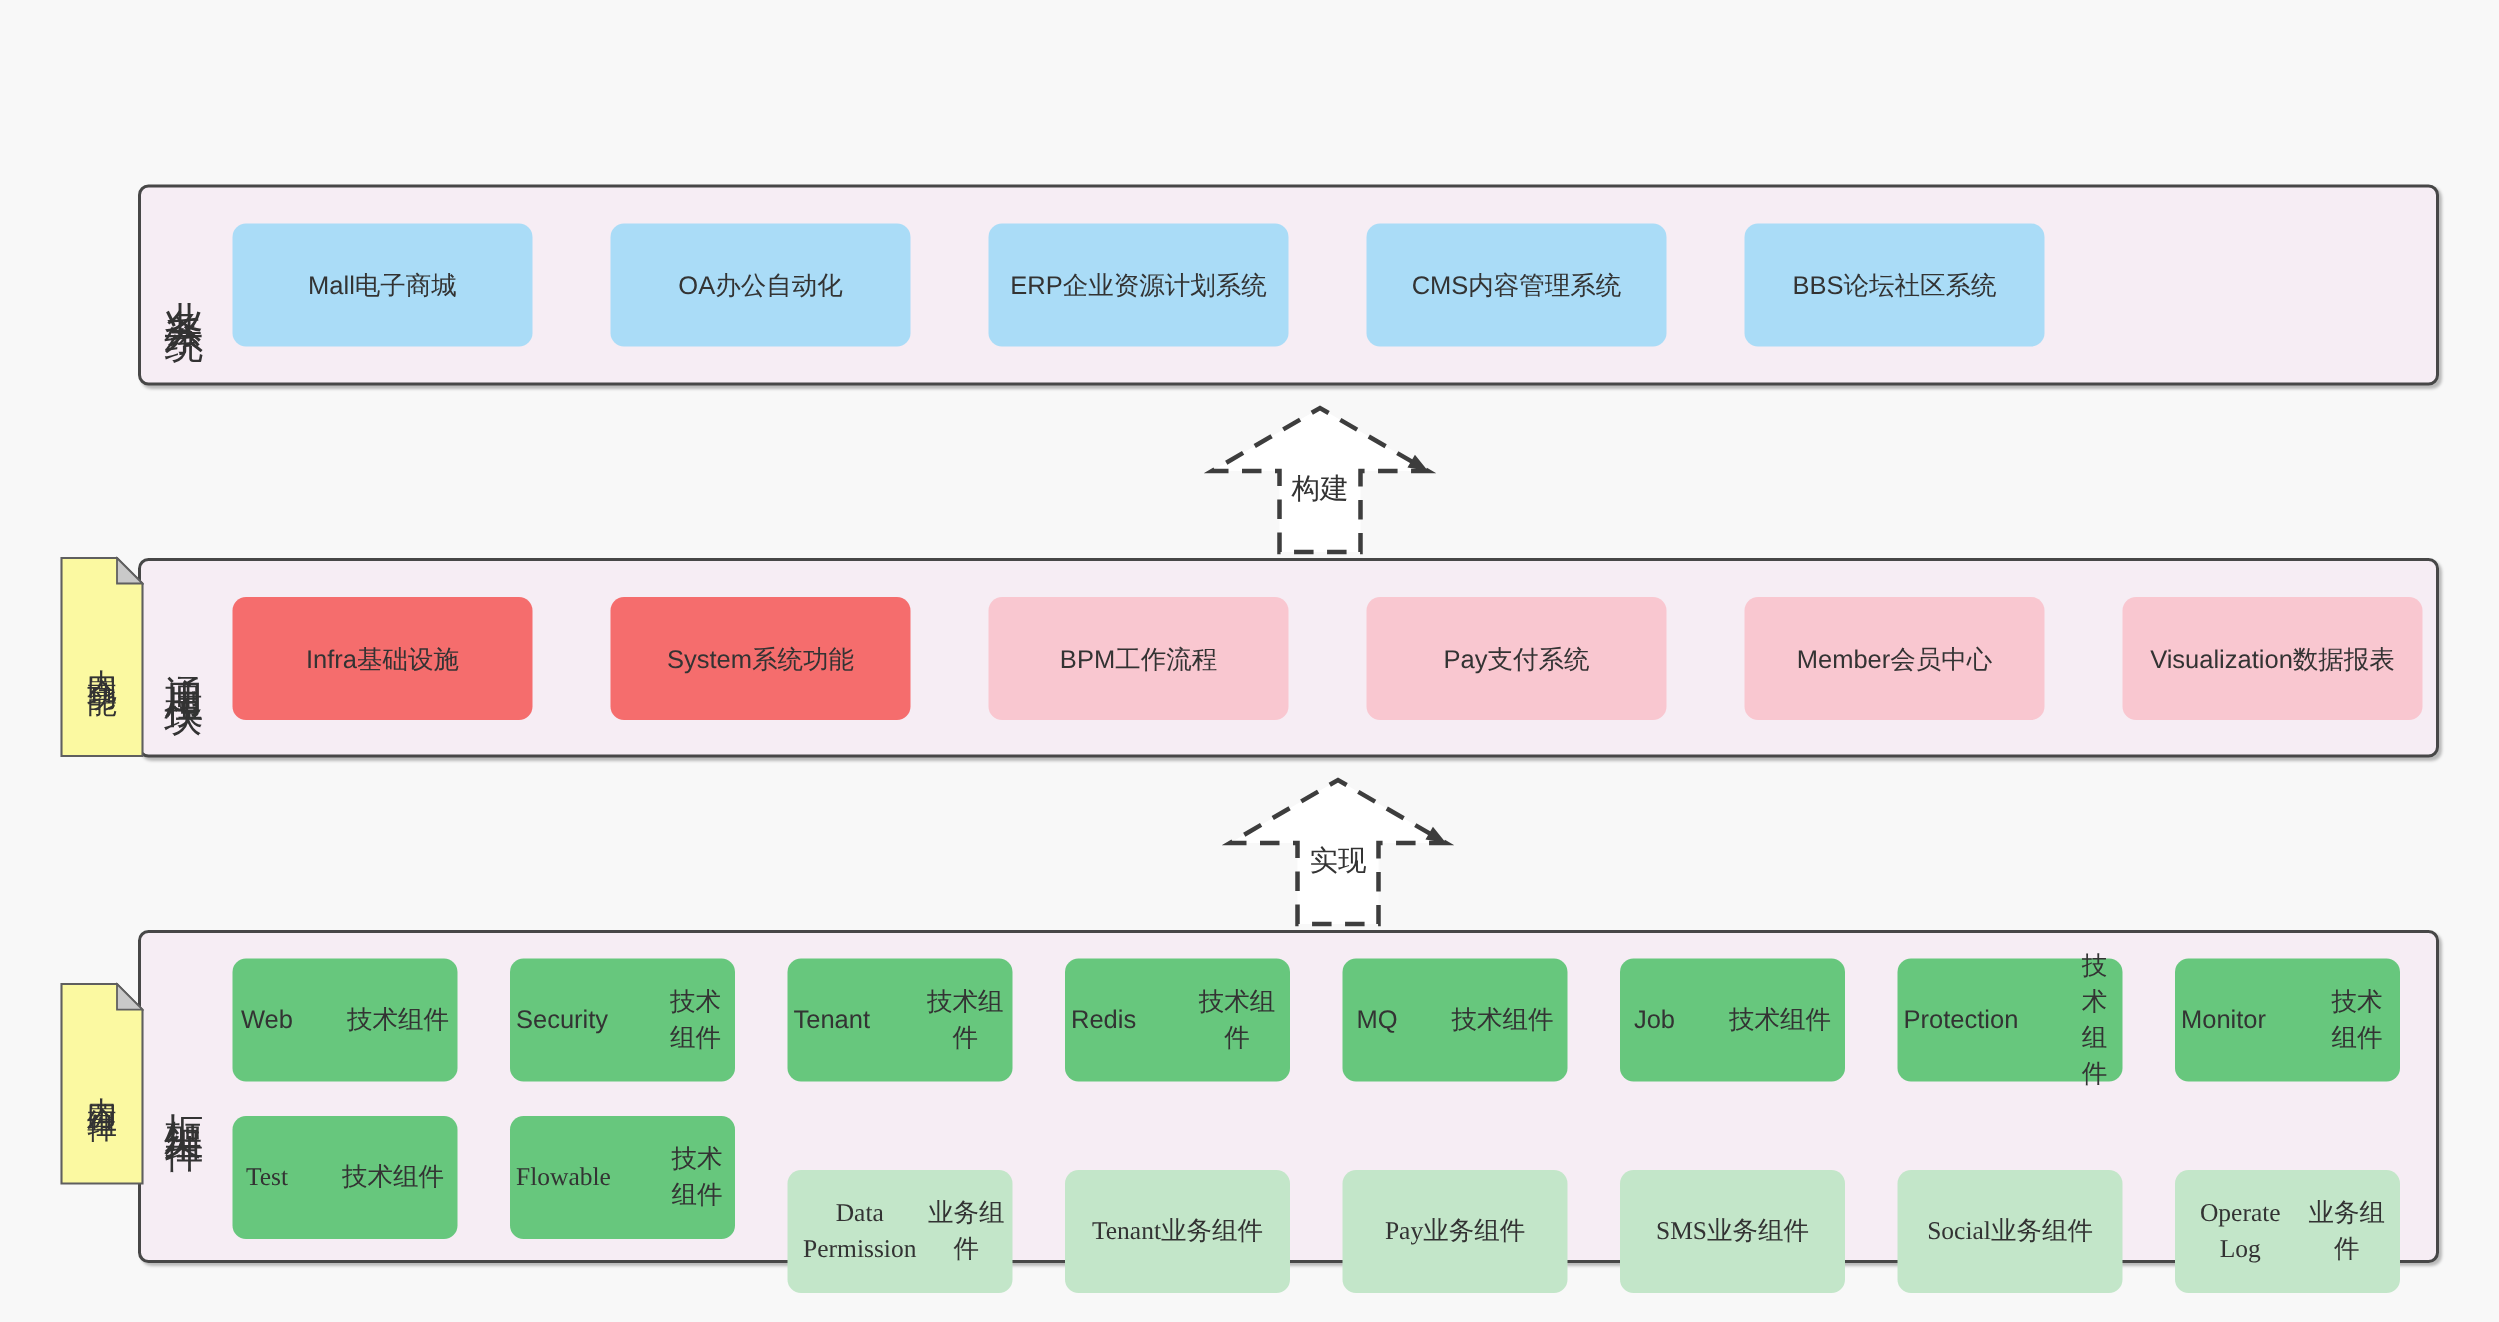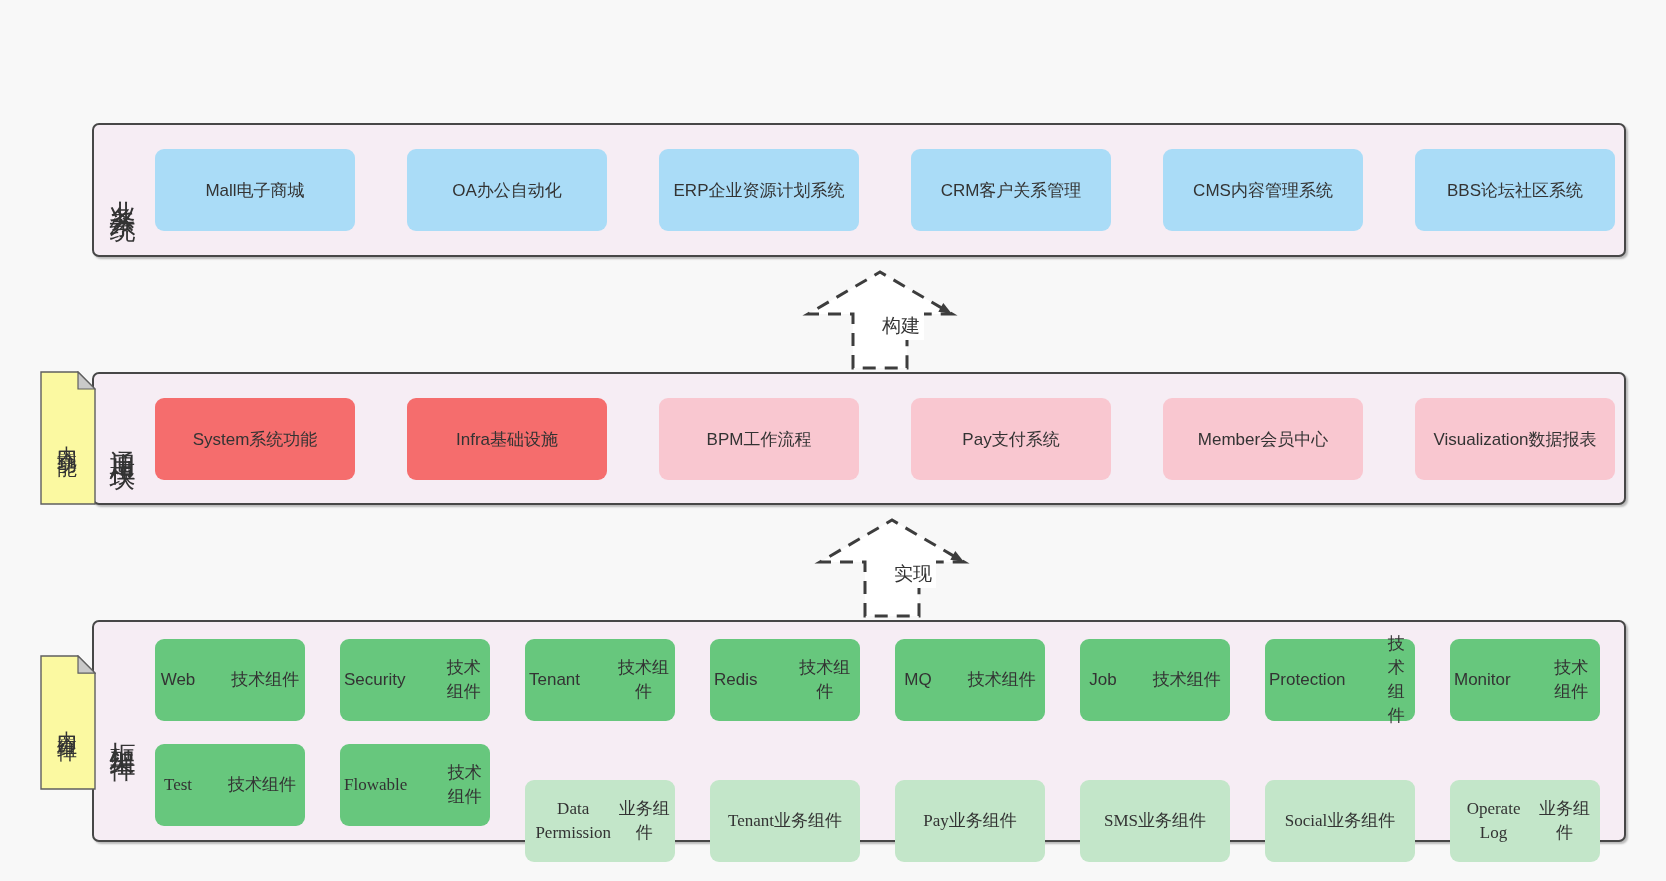--- a/index.html
+++ b/index.html
@@ -49,21 +49,21 @@
   .box--green-light{background:var(--green_light);margin-top:36px;}
 
   .arrow{position:absolute;width:160px;height:104px;}
   .arrow--1{left:800px;top:268px;}
   .arrow--2{left:812px;top:516px;}
   .arrow svg{position:absolute;inset:0;width:100%;height:100%;overflow:visible;}
   .arrow-shape{fill:#ffffff;stroke:var(--arrow_stroke);stroke-width:3;stroke-dasharray:13 9;}
   .arrow-head{fill:var(--arrow_stroke);stroke:none;}
   .arrow-label{
     position:absolute;left:50%;top:58px;transform:translate(-50%,-50%);
-    background:#ffffff;padding:1px 4px;font-size:19px;white-space:nowrap;color:var(--text);margin-left:21px;
+    background:#ffffff;padding:1px 4px;font-size:19px;white-space:nowrap;color:var(--text);
   }
 
   .sticky{position:absolute;left:40px;width:56px;height:134px;z-index:3;}
   .sticky--2{top:371px;}
   .sticky--3{top:655px;height:135px;}
   .sticky svg{position:absolute;inset:0;width:100%;height:100%;}
   .sticky-body{fill:var(--sticky_yellow);stroke:#5f5f5f;stroke-width:1.4;}
   .sticky-fold{fill:var(--sticky_fold);stroke:#5f5f5f;stroke-width:1.2;}
   .sticky-text{
     position:absolute;left:50%;top:50%;transform:translate(-50%,-50%);
@@ -85,24 +85,20 @@
       </div>
       <div class="box box--blue">
         <span>OA</span>
         <span>办公自动化</span>
       </div>
       <div class="box box--blue">
         <span>ERP</span>
         <span>企业资源计划系统</span>
       </div>
       <div class="box box--blue">
-        <span>CRM</span>
-        <span>客户关系管理</span>
-      </div>
-      <div class="box box--blue">
         <span>CMS</span>
         <span>内容管理系统</span>
       </div>
       <div class="box box--blue">
         <span>BBS</span>
         <span>论坛社区系统</span>
       </div>
     </div>
   </section>
 
@@ -111,26 +107,26 @@
       <path class="arrow-shape" d="M53,100 L53,46 L8,46 L80,4 L152,46 L107,46 L107,100 Z"></path>
       <polygon class="arrow-head" points="152,46 138.3,43.7 143.3,35.1"></polygon>
     </svg>
     <span class="arrow-label">构建</span>
   </div>
 
   <section class="panel panel--2">
     <div class="panel-title">通用模块</div>
     <div class="row">
       <div class="box box--red">
+        <span>Infra</span>
+        <span>基础设施</span>
+      </div>
+      <div class="box box--red">
         <span>System</span>
         <span>系统功能</span>
-      </div>
-      <div class="box box--red">
-        <span>Infra</span>
-        <span>基础设施</span>
       </div>
       <div class="box box--pink">
         <span>BPM</span>
         <span>工作流程</span>
       </div>
       <div class="box box--pink">
         <span>Pay</span>
         <span>支付系统</span>
       </div>
       <div class="box box--pink">

